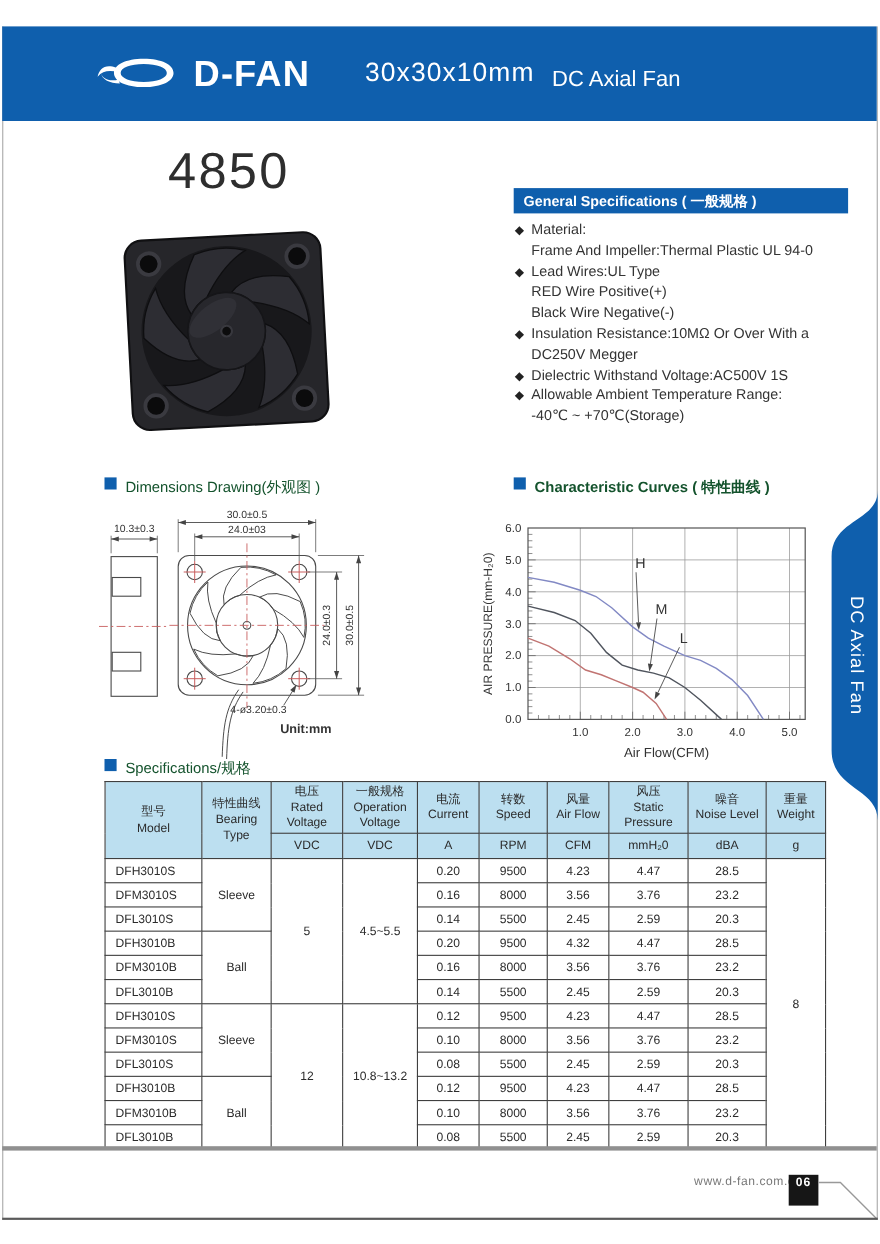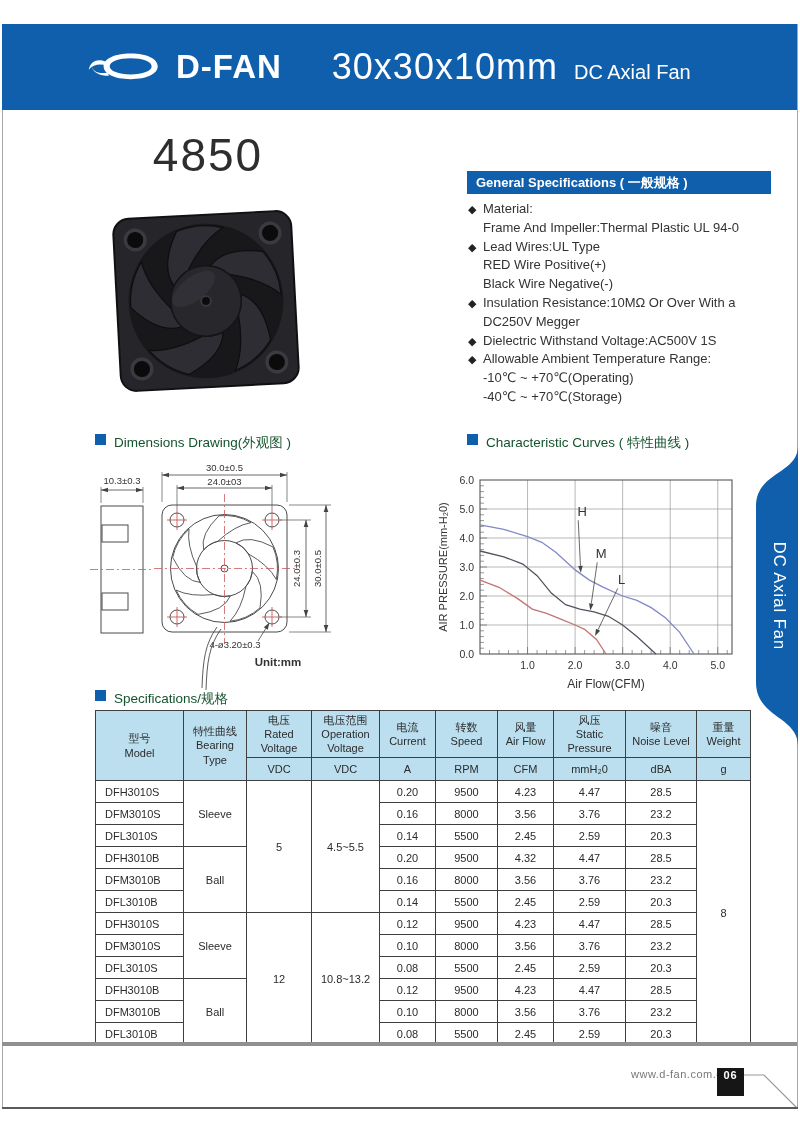--- a/index.html
+++ b/index.html
@@ -13,37 +13,37 @@
   
   .border-left{position:absolute;left:2px;top:24px;width:1px;height:1085px;background:#a8a8a8;}
   .border-right{position:absolute;left:797px;top:24px;width:1px;height:1085px;background:#a8a8a8;}
   .border-bottom{position:absolute;left:2px;top:1107px;width:796px;height:2px;background:#5a5a5a;}
   .footer-rule{position:absolute;left:2px;top:1042px;width:795px;height:4px;background:#909090;}
   
   .hdr{position:absolute;left:2px;top:24px;width:795px;height:86px;background:var(--blue);
        display:flex;align-items:center;}
   .hdr .logo{margin-left:84px;width:88px;height:46px;flex:0 0 auto;}
   .brand{color:#fff;font-size:33px;font-weight:bold;letter-spacing:1px;margin-left:2px;}
-  .size-title{color:#fff;font-size:36px;font-weight:500;margin-left:50px;letter-spacing:1px;}
+  .size-title{color:#fff;font-size:24px;font-weight:500;margin-left:50px;letter-spacing:1px;}
   .product-title{color:#fff;font-size:20px;font-weight:500;margin-left:16px;position:relative;top:5px;}
   
   .model{position:absolute;left:118px;top:132px;width:180px;text-align:center;
          font-size:46px;letter-spacing:2px;color:#2e2e2e;line-height:1;}
   #fan-photo{position:absolute;left:108px;top:208px;}
   
   .gs-header{position:absolute;left:467px;top:171px;width:304px;height:23px;background:var(--blue);
              color:#fff;font-size:13px;font-weight:600;line-height:23px;padding-left:9px;box-sizing:border-box;}
   .gs-list{position:absolute;left:468px;top:201px;width:330px;}
   .gs-line{display:flex;height:18.8px;font-size:13px;color:#333;align-items:flex-start;}
   .gs-line .d{width:15px;font-size:11px;color:#222;padding-top:2px;flex:0 0 auto;}
   
   .sec{position:absolute;font-size:13.5px;font-weight:500;color:#14532d;display:flex;gap:8px;}
   .sec .sq{width:11px;height:11px;background:var(--blue);display:inline-block;}
   #sec-dims{left:95px;top:434px;}
-  #sec-curves{left:467px;top:434px;}
+  #sec-curves{left:467px;top:434px;font-weight:bold;}
   #sec-specs{left:95px;top:690px;}
   #dim-drawing{position:absolute;left:82px;top:456px;}
   #curve-chart{position:absolute;left:436px;top:458px;}
   
   #spec-table{position:absolute;left:95px;top:710px;border-collapse:collapse;table-layout:fixed;width:655px;}
   #spec-table th,#spec-table td{border:1px solid #3f3f3f;font-size:11px;color:#2b2b2b;
       text-align:center;padding:0;font-weight:normal;}
   #spec-table thead th{background:var(--tblhead);height:46px;vertical-align:middle;line-height:1.3;}
   #spec-table thead th.unit{height:22px;}
   #spec-table tbody td{height:21px;background:#fff;}
@@ -131,24 +131,20 @@
         <span class="d"></span>
         <span>DC250V Megger</span>
       </div>
       <div class="gs-line">
         <span class="d">◆</span>
         <span>Dielectric Withstand Voltage:AC500V 1S</span>
       </div>
       <div class="gs-line">
         <span class="d">◆</span>
         <span>Allowable Ambient Temperature Range:</span>
-      </div>
-      <div class="gs-line">
-        <span class="d"></span>
-        <span>-10℃ ~ +70℃(Operating)</span>
       </div>
       <div class="gs-line">
         <span class="d"></span>
         <span>-40℃ ~ +70℃(Storage)</span>
       </div>
     </div>
 
   <div class="sec" id="sec-dims">
     <span class="sq"></span>
     <span>Dimensions Drawing(外观图 )</span>
@@ -360,21 +356,21 @@
           </th>
           <th rowspan="2">
             <div>特性曲线</div>
             <div>Bearing Type</div>
           </th>
           <th>
             <div>电压</div>
             <div>Rated Voltage</div>
           </th>
           <th>
-            <div>电压范围</div>
+            <div>一般规格</div>
             <div>Operation Voltage</div>
           </th>
           <th>
             <div>电流</div>
             <div>Current</div>
           </th>
           <th>
             <div>转数</div>
             <div>Speed</div>
           </th>

